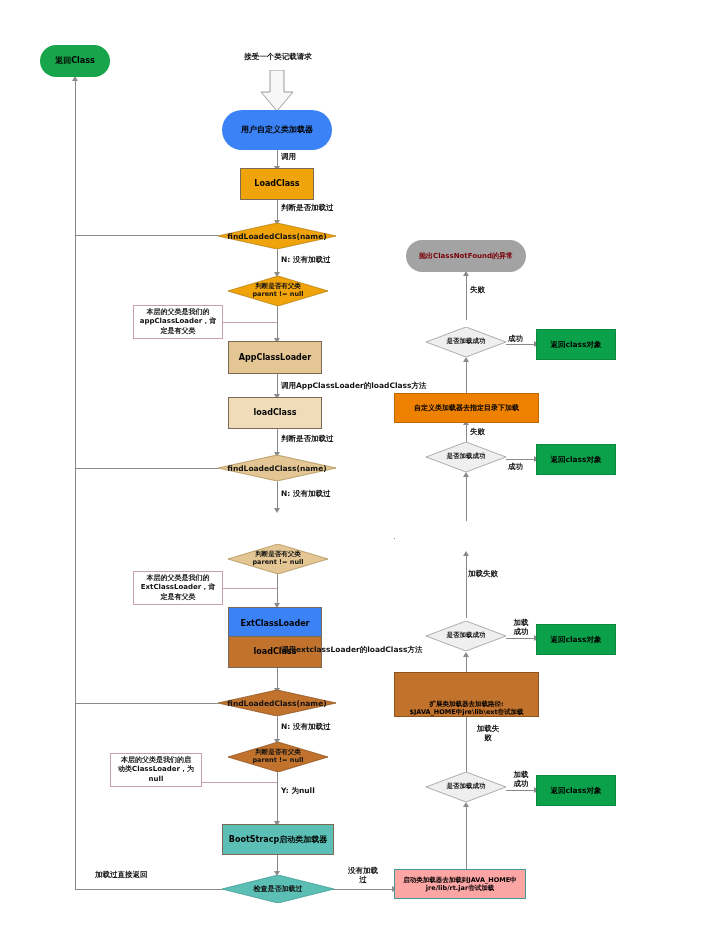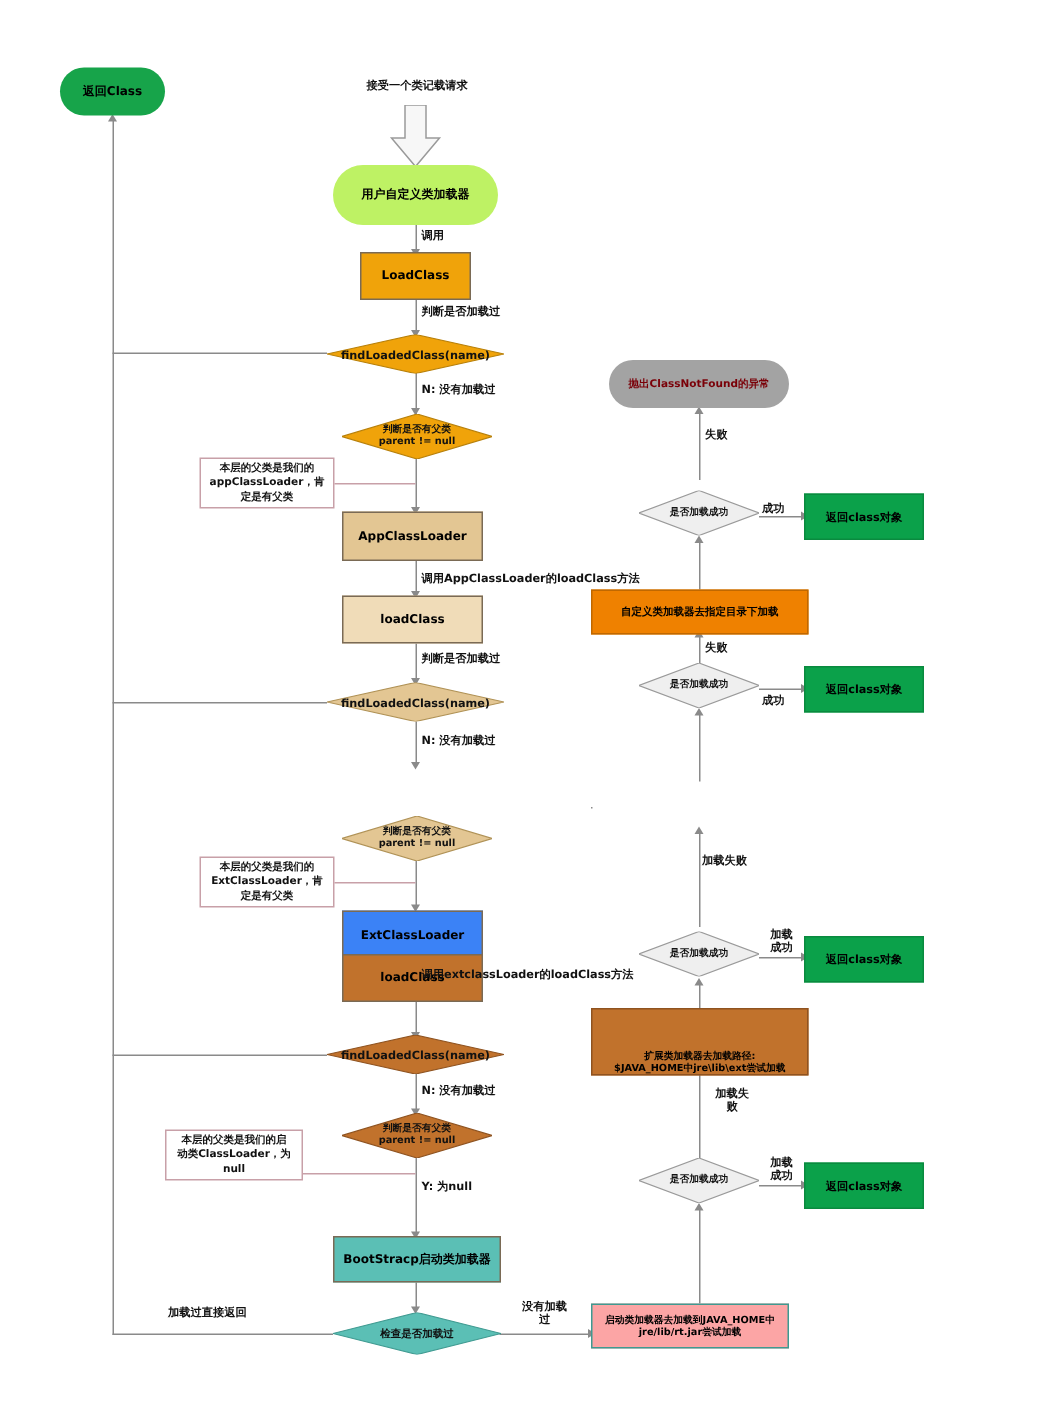--- a/index.html
+++ b/index.html
@@ -127,21 +127,21 @@
 
   <div class="edge v" style="left:466px;top:275px;height:45px;"></div>
   <div class="arrowhead ah-up" style="left:463px;top:271px;"></div>
 
   <div class="edge h" style="left:394px;top:538px;width:1px;"></div>
 
   <div class="node stadium" style="left:40px;top:45px;width:70px;height:32px;background:#17a44a;font-size:8px;color:#000;">
     <span>返回Class</span>
   </div>
 
-  <div class="node stadium" style="left:222px;top:110px;width:110px;height:40px;background:#bef264;font-size:8px;text-align:right;">
+  <div class="node stadium" style="left:222px;top:110px;width:110px;height:40px;background:#3b82f6;font-size:8px;text-align:right;">
     <span>用户自定义类加载器</span>
   </div>
 
   <div class="node rect" style="left:240px;top:168px;width:74px;height:32px;background:#f0a30a;font-size:8px;">
     <span>LoadClass</span>
   </div>
 
   <div class="diamond" style="left:218px;top:223px;width:118px;height:26px;">
     <svg class="dshape" viewBox="0 0 118 26" preserveAspectRatio="none">
       <polygon points="59,0 118,13 59,26 0,13" fill="#f0a30a" stroke="#b8800a" stroke-width="0.8"></polygon>
@@ -281,21 +281,21 @@
   <div class="lbl" style="left:281px;top:152px;width:40px;text-align:left;">调用</div>
   <div class="lbl" style="left:281px;top:203px;width:80px;text-align:left;">判断是否加载过</div>
   <div class="lbl" style="left:281px;top:255px;width:76px;text-align:left;">N: 没有加载过</div>
   <div class="lbl" style="left:281px;top:381px;width:175px;text-align:left;">调用AppClassLoader的loadClass方法</div>
   <div class="lbl" style="left:281px;top:434px;width:80px;text-align:left;">判断是否加载过</div>
   <div class="lbl" style="left:281px;top:489px;width:76px;text-align:left;">N: 没有加载过</div>
   <div class="lbl" style="left:281px;top:645px;width:180px;text-align:left;">调用extclassLoader的loadClass方法</div>
   <div class="lbl" style="left:281px;top:672px;width:80px;text-align:left;opacity:0;">判断是否加载过</div>
   <div class="lbl" style="left:281px;top:722px;width:76px;text-align:left;">N: 没有加载过</div>
   <div class="lbl" style="left:281px;top:786px;width:60px;text-align:left;">Y: 为null</div>
-  <div class="lbl" style="left:95px;top:870px;width:90px;text-align:left;margin-left:17px;">加载过直接返回</div>
+  <div class="lbl" style="left:95px;top:870px;width:90px;text-align:left;">加载过直接返回</div>
   <div class="lbl" style="left:335px;top:866px;width:56px;">没有加载
 过</div>
 
   <div class="lbl" style="left:504px;top:770px;width:34px;">加载
 成功</div>
   <div class="lbl" style="left:468px;top:724px;width:40px;text-align:center;">加载失
 败</div>
   <div class="lbl" style="left:504px;top:618px;width:34px;">加载
 成功</div>
   <div class="lbl" style="left:468px;top:569px;width:56px;text-align:left;">加载失败</div>

